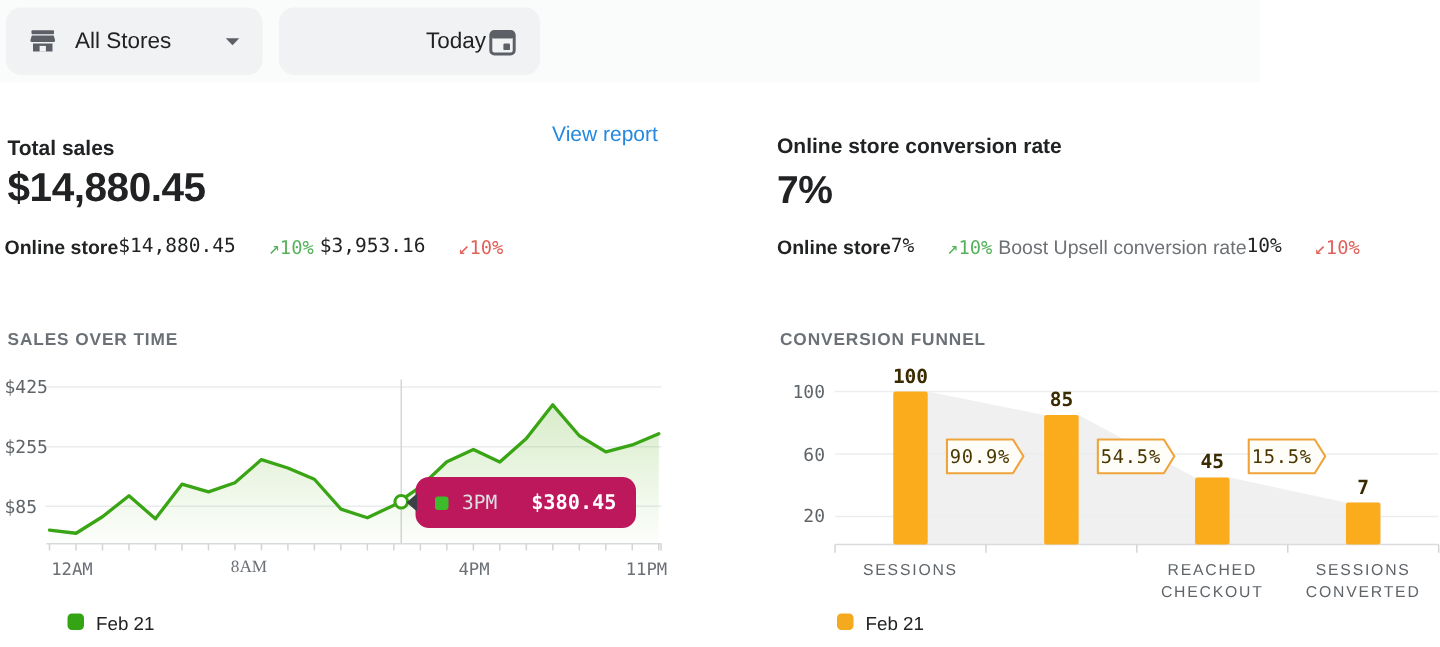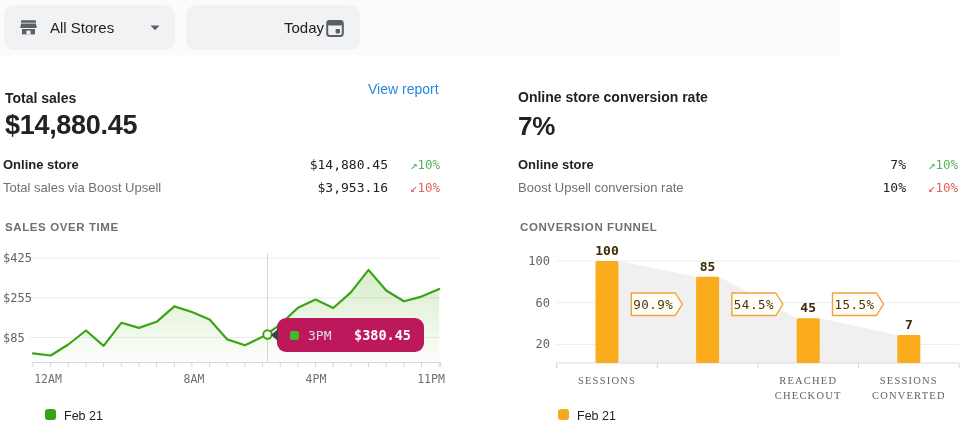--- a/index.html
+++ b/index.html
@@ -21,42 +21,42 @@
   .store-btn{left:4px;width:171px;}
   .date-btn{left:186px;width:174px;justify-content:flex-end;}
   .store-btn .icon{margin-right:11px;display:flex;}
   .store-btn .chev{margin-left:auto;display:flex;}
   .date-btn .icon{display:flex;}
 
   
   .card-title{position:absolute;font-size:14px;font-weight:bold;color:#202223;}
   .big-value{position:absolute;font-size:27px;font-weight:bold;color:#202223;letter-spacing:-.3px;}
   .view-report{position:absolute;font-size:14px;color:#2589e0;text-decoration:none;cursor:pointer;}
-  .rows{position:absolute;display:flex;flex-direction:column;gap:4px;}
+  .rows{position:absolute;display:flex;flex-direction:row;gap:4px;}
   .mrow{display:flex;align-items:center;height:19px;font-size:13px;}
   .mrow .lbl{flex:1;}
   .mrow .lbl.strong{font-weight:bold;color:#202223;}
   .mrow .lbl.dim{color:#6d7175;}
   .mrow .val{font-family:"DejaVu Sans Mono",monospace;font-size:13px;color:#202223;text-align:right;}
   .mrow .chg{width:52px;text-align:right;font-family:"DejaVu Sans Mono",monospace;font-size:12.5px;}
   .chg.up{color:#55b15b;}
   .chg.down{color:#e0615a;}
   .section-title{position:absolute;font-size:11.5px;font-weight:bold;color:#6b7076;letter-spacing:.6px;}
 
   
   .chart{position:absolute;}
   .sales-chart{left:0;top:245px;width:470px;height:150px;}
   .funnel-chart{left:518px;top:245px;width:442px;height:150px;}
   .chart svg{position:absolute;left:0;top:0;}
   .ytick{position:absolute;font-family:"DejaVu Sans Mono",monospace;font-size:12px;color:#5f6468;}
   .xtick{position:absolute;top:127px;width:56px;text-align:center;
     font-family:"DejaVu Sans Mono",monospace;font-size:11.5px;color:#6b7076;}
   .funnel-chart .fy{left:4px;width:28px;text-align:right;}
   .cats{position:absolute;left:0;top:128px;width:442px;height:34px;}
-  .cat{position:absolute;text-align:center;font-family:Liberation Serif, serif;
+  .cat{position:absolute;text-align:center;font-family:Liberation Sans, sans-serif;
     font-size:10.5px;letter-spacing:1.2px;color:#5f6468;line-height:15px;}
 
   
   .tooltip{
     position:absolute;left:277px;top:73px;width:147px;height:34px;background:#be185d;border-radius:9px;
     display:flex;align-items:center;padding:0 13px;box-sizing:border-box;gap:9px;
   }
   .tooltip:before{
     content:"";position:absolute;left:-6px;top:11px;width:0;height:0;
     border-top:6px solid transparent;border-bottom:6px solid transparent;border-right:7px solid #3b4147;
@@ -112,21 +112,20 @@
   <a class="view-report" style="left:368px;top:81px;">View report</a>
   <div class="big-value" style="left:5px;top:110px;">$14,880.45</div>
 
   <div class="rows" style="left:3px;top:155px;width:437px;">
     <div class="mrow">
       <span class="lbl strong">Online store</span>
       <span class="val">$14,880.45</span>
       <span class="chg up"><span>↗</span><span>10%</span></span>
     </div>
     <div class="mrow">
-      <span class="lbl dim">Total sales via Boost Upsell</span>
       <span class="val">$3,953.16</span>
       <span class="chg down"><span>↙</span><span>10%</span></span>
     </div>
   </div>
 
   <div class="section-title" style="left:5px;top:221px;">SALES OVER TIME</div>
 
   <div class="chart sales-chart">
     <svg id="sales-svg" width="470" height="150">
         <defs>
@@ -166,21 +165,21 @@
         <line x1="439.18" x2="439.18" y1="117.5" y2="122" stroke="#d2d5d7"></line>
         <line x1="440.7" x2="440.7" y1="117.5" y2="122" stroke="#d2d5d7"></line>
         <path d="M33.0,108.4 L 50.7,110.5 L 68.3,99.5 L 86.0,85.5 L 103.6,100.9 L 121.3,77.8 L 139.0,82.9 L 156.6,76.8 L 174.3,61.4 L 191.9,67.0 L 209.6,74.5 L 227.3,94.4 L 244.9,100.2 L 262.6,91.8 L 280.2,79.6 L 297.9,62.8 L 315.6,54.6 L 333.2,63.0 L 350.9,47.4 L 368.5,24.9 L 386.2,45.5 L 403.9,56.3 L 421.5,51.6 L 439.2,44.1 L439.2,117.5 L33,117.5 Z" fill="url(#gGreen)"></path>
         <polyline points="33.0,108.4 50.7,110.5 68.3,99.5 86.0,85.5 103.6,100.9 121.3,77.8 139.0,82.9 156.6,76.8 174.3,61.4 191.9,67.0 209.6,74.5 227.3,94.4 244.9,100.2 262.6,91.8 280.2,79.6 297.9,62.8 315.6,54.6 333.2,63.0 350.9,47.4 368.5,24.9 386.2,45.5 403.9,56.3 421.5,51.6 439.2,44.1" fill="none" stroke="#3aa514" stroke-width="2.2" stroke-linejoin="round" stroke-linecap="round"></polyline>
         <circle cx="267.5" cy="89.5" r="4.2" fill="#fff" stroke="#3aa514" stroke-width="2"></circle>
       </svg>
     <div class="ytick" style="left:3px;top:6px;">$425</div>
     <div class="ytick" style="left:3px;top:46px;">$255</div>
     <div class="ytick" style="left:3px;top:85.5px;">$85</div>
     <div class="xtick" style="left:20px;">12AM</div>
-    <div class="xtick" style="left:166px;">8AM</div>
+    <div class="xtick" style="left:138px;font-family:Liberation Serif, serif;">8AM</div>
     <div class="xtick" style="left:288px;">4PM</div>
     <div class="xtick" style="left:403px;">11PM</div>
     <div class="tooltip">
       <span class="sw"></span>
       <span class="t">3PM</span>
       <span class="v">$380.45</span>
     </div>
   </div>
 
   <div class="legend legend-sales">

